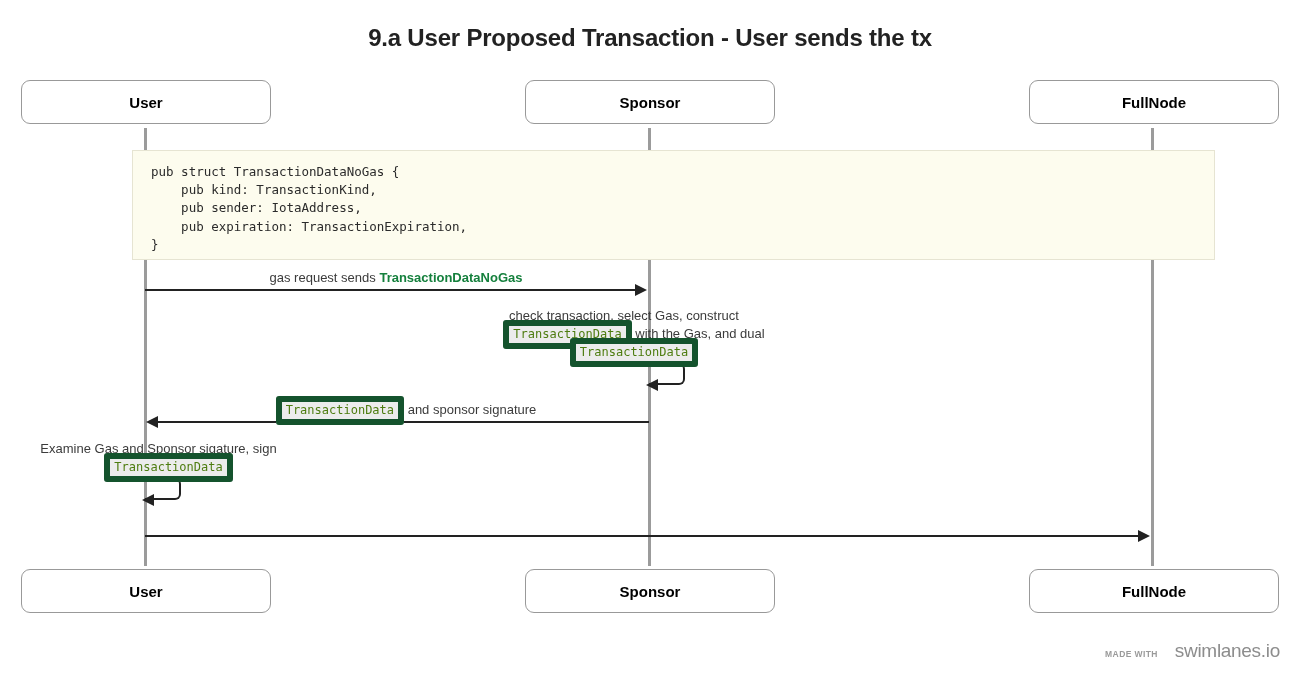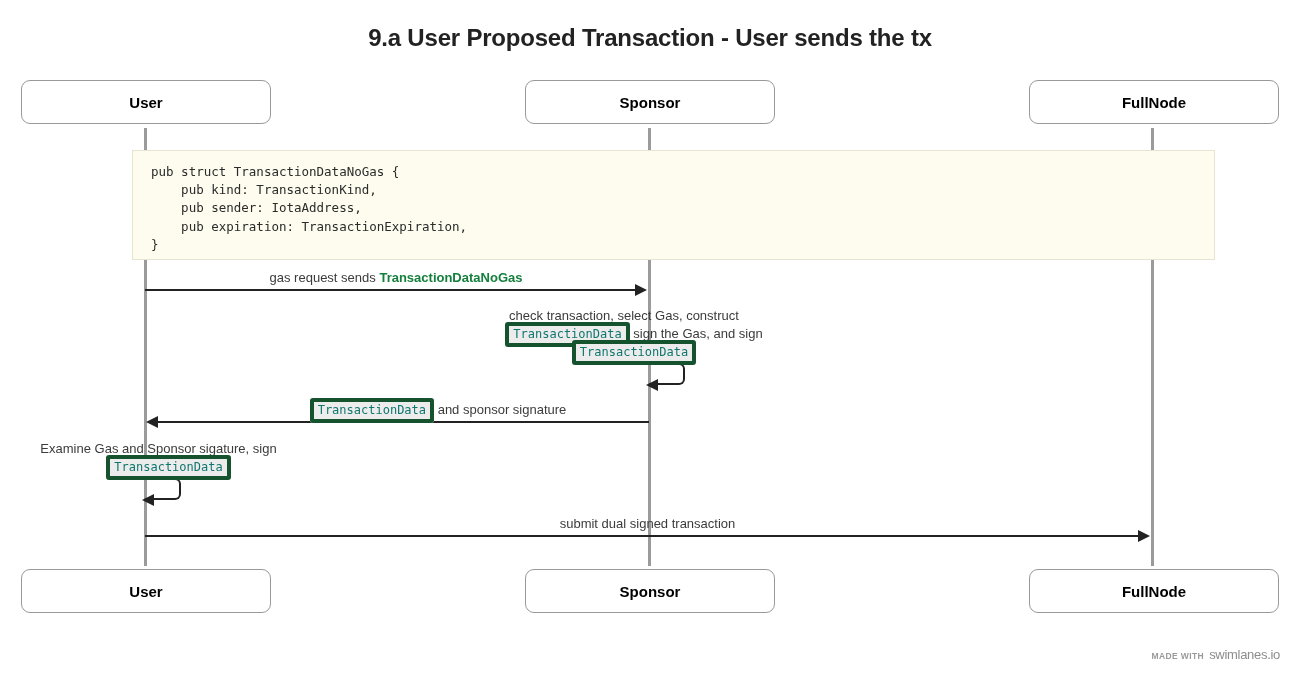--- a/index.html
+++ b/index.html
@@ -106,24 +106,24 @@
     z-index: 5;
   }
   .msg-label.multiline { white-space: normal; }
   .msg-label b { font-weight: bold; color: #15803d; }
 
   
   code.chip {
     font-family: "DejaVu Sans Mono", monospace;
     font-size: 12px;
     background: #ececec;
-    border: 4px solid #14532d;
+    border: 6px solid #14532d;
     border-radius: 3px;
     padding: 1px 4px 1.5px 4px;
-    color: #0f766e;
+    color: #4d7c0f;
     white-space: nowrap;
     margin-left: 20px;
   }
 
   
   .self-loop {
     position: absolute;
     box-sizing: border-box;
     border: 2.4px solid #222222;
     border-left: none;
@@ -131,31 +131,31 @@
     z-index: 4;
   }
 
   
   .footer-brand {
     position: absolute;
     right: 20px;
     bottom: 14px;
     display: flex;
     align-items: baseline;
-    gap: 5px;
+    gap: 17px;
     color: #9a9a9a;
   }
   .footer-made {
     font-size: 8.5px;
     font-weight: bold;
     letter-spacing: 0.4px;
     text-transform: uppercase;
   }
   .footer-name {
-    font-size: 13px;
+    font-size: 19px;
     color: #8d8d8d;
     letter-spacing: -0.3px;
   }
 </style>
 </head>
 <body>
 
 <div id="diagram">
 
   <div class="diagram-title">9.a User Proposed Transaction - User sends the tx</div>
@@ -181,40 +181,39 @@
 }</div>
 
   <div class="msg-label" style="left:144px; top:269px; width:504px;">
     <span>gas request sends </span><b>TransactionDataNoGas</b>
   </div>
   <div class="msg-line" style="left:145px; top:289px; width:490px;"></div>
   <div class="arrowhead right" style="left:635px; top:283.5px;"></div>
 
   <div class="msg-label multiline" style="left:404px; top:307px; width:440px;">
     <span>check transaction, select Gas, construct</span><br>
-    <code class="chip">TransactionData</code><span> sign the Gas, and sign</span><br>
+    <code class="chip">TransactionData</code><span> with the Gas, and dual</span><br>
     <code class="chip">TransactionData</code>
   </div>
   <div class="self-loop" style="left:649px; top:363px; width:36px; height:22px;"></div>
   <div class="arrowhead left" style="left:646px; top:378.5px;"></div>
 
-  <div class="msg-label" style="left:144px; top:401px; width:504px;padding-left:32px;">
+  <div class="msg-label" style="left:144px; top:401px; width:504px;">
     <code class="chip">TransactionData</code><span> and sponsor signature</span>
   </div>
   <div class="msg-line" style="left:157px; top:421px; width:492px;"></div>
   <div class="arrowhead left" style="left:146px; top:415.5px;"></div>
 
   <div class="msg-label multiline" style="left:0px; top:440px; width:291px;padding-left:13px;">
     <span>Examine Gas and Sponsor sigature, sign</span><br>
     <code class="chip">TransactionData</code>
   </div>
   <div class="self-loop" style="left:145px; top:478px; width:36px; height:22px;"></div>
   <div class="arrowhead left" style="left:142px; top:493.5px;"></div>
 
-  <div class="msg-label" style="left:144px; top:515px; width:1007px;">submit dual signed transaction</div>
   <div class="msg-line" style="left:145px; top:535px; width:993px;"></div>
   <div class="arrowhead right" style="left:1138px; top:529.5px;"></div>
 
   <div class="participant" style="left:21px; top:569px; width:250px;">
     <span>User</span>
   </div>
   <div class="participant" style="left:525px; top:569px; width:250px;">
     <span>Sponsor</span>
   </div>
   <div class="participant" style="left:1029px; top:569px; width:250px;">

